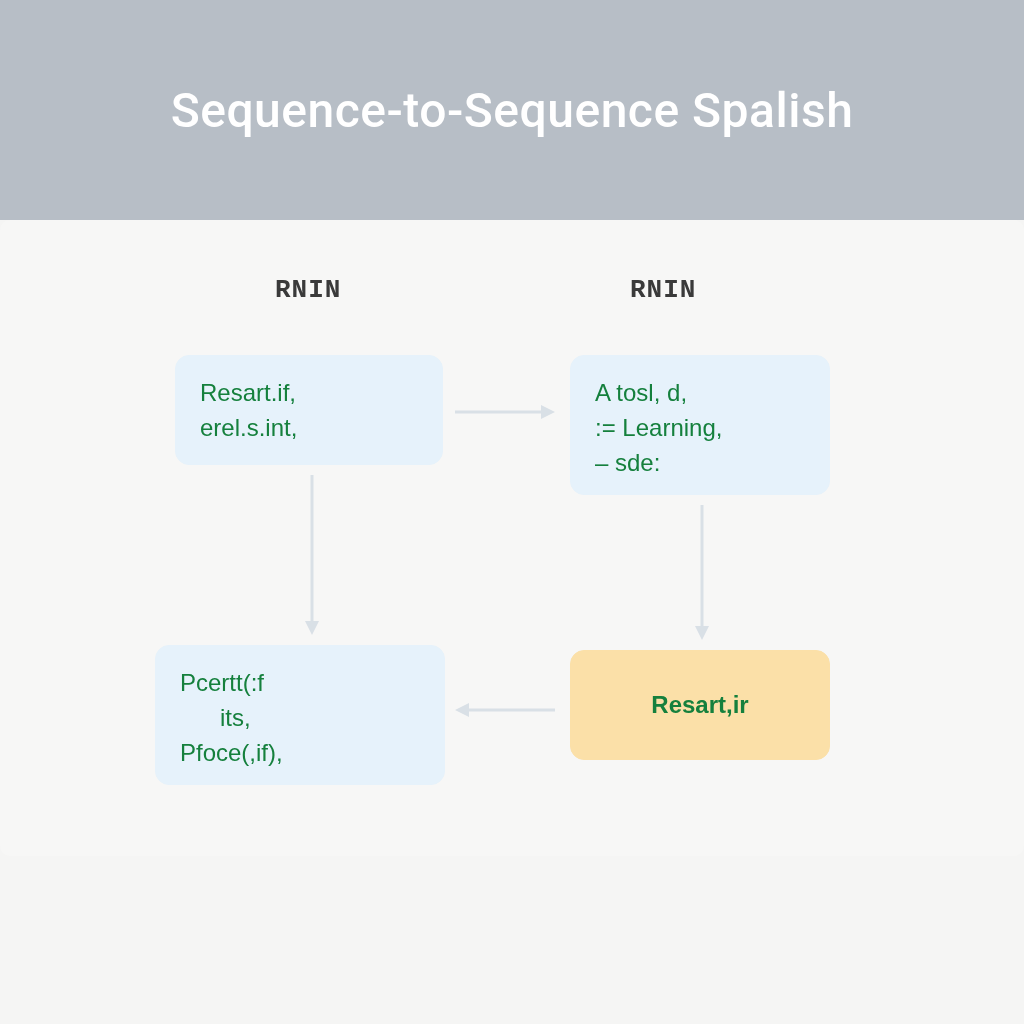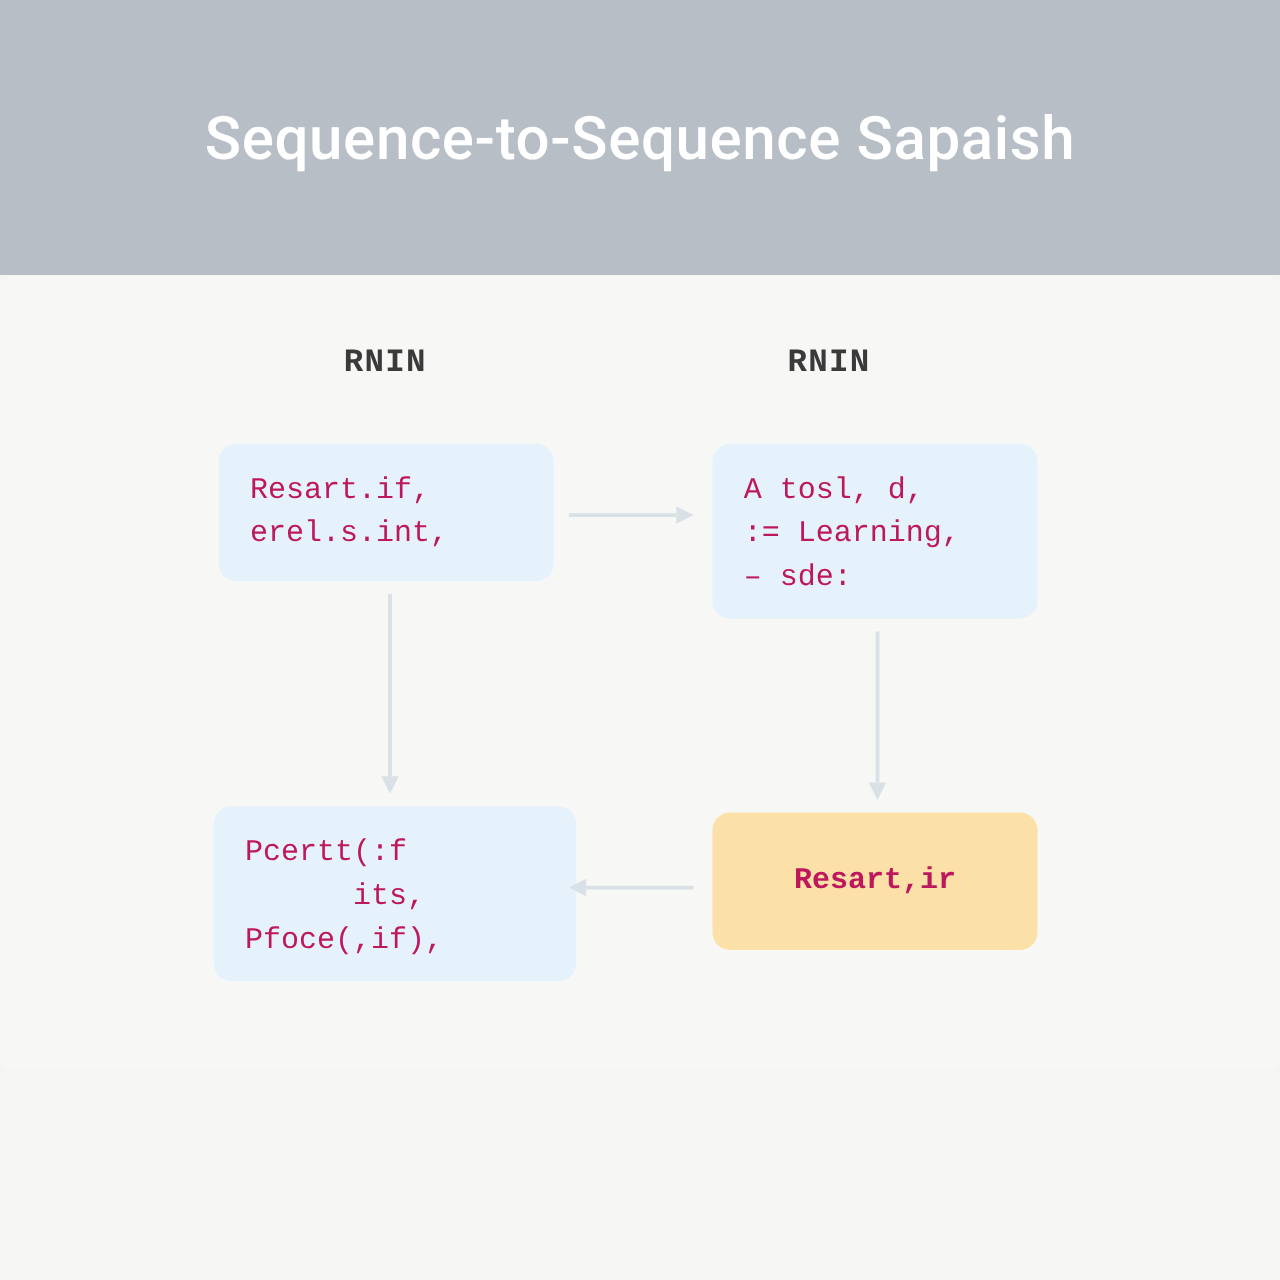--- a/index.html
+++ b/index.html
@@ -37,64 +37,64 @@
     color: #3a3a3a;
     letter-spacing: 1px;
   }
   .label-left { left: 275px; top: 55px; }
   .label-right { left: 630px; top: 55px; }
 
   .box {
     position: absolute;
     border-radius: 14px;
     padding: 20px 24px;
-    font-family: Liberation Mono, monospace;
+    font-family: Liberation Sans, sans-serif;
     font-size: 24px;
-    color: #be185d;
+    color: #15803d;
     line-height: 1.45;
     white-space: pre;
   }
   .box-blue {
     background: #e6f2fb;
     border: 1px solid #e6f2fb;
   }
   .box-orange {
     background: #fbe0a8;
     border: 1px solid #fbe0a8;
     font-weight: 700;
     display: flex;
     align-items: center;
     justify-content: center;
   }
 
   
   .box-tl { left: 175px; top: 135px; width: 268px; height: 110px; }
   .box-tr { left: 570px; top: 135px; width: 260px; height: 140px; }
-  .box-bl { left: 155px; top: 425px; width: 290px; height: 140px; margin-left: 16px; }
+  .box-bl { left: 155px; top: 425px; width: 290px; height: 140px; }
   .box-br { left: 570px; top: 430px; width: 260px; height: 110px; }
 
   
   .arrow {
     position: absolute;
     pointer-events: none;
   }
   .arrow svg { display: block; }
   .arrow-stroke { stroke: #d9e0e6; stroke-width: 3; fill: none; }
   .arrow-head { fill: #d9e0e6; }
 
   .arrow-tl-tr { left: 455px; top: 180px; width: 100px; height: 24px; }
   .arrow-tl-bl { left: 300px; top: 255px; width: 24px; height: 160px; }
   .arrow-tr-br { left: 690px; top: 285px; width: 24px; height: 135px; }
   .arrow-br-bl { left: 455px; top: 478px; width: 100px; height: 24px; }
 </style>
 </head>
 <body>
 
 <div class="header">
-  <h1>Sequence-to-Sequence Sapaish</h1>
+  <h1>Sequence-to-Sequence Spalish</h1>
 </div>
 
 <div class="canvas">
 
   <div class="label label-left">RNIN</div>
   <div class="label label-right">RNIN</div>
 
   <div class="box box-blue box-tl">Resart.if,
 erel.s.int,</div>
   <div class="box box-blue box-tr">A tosl, d,

